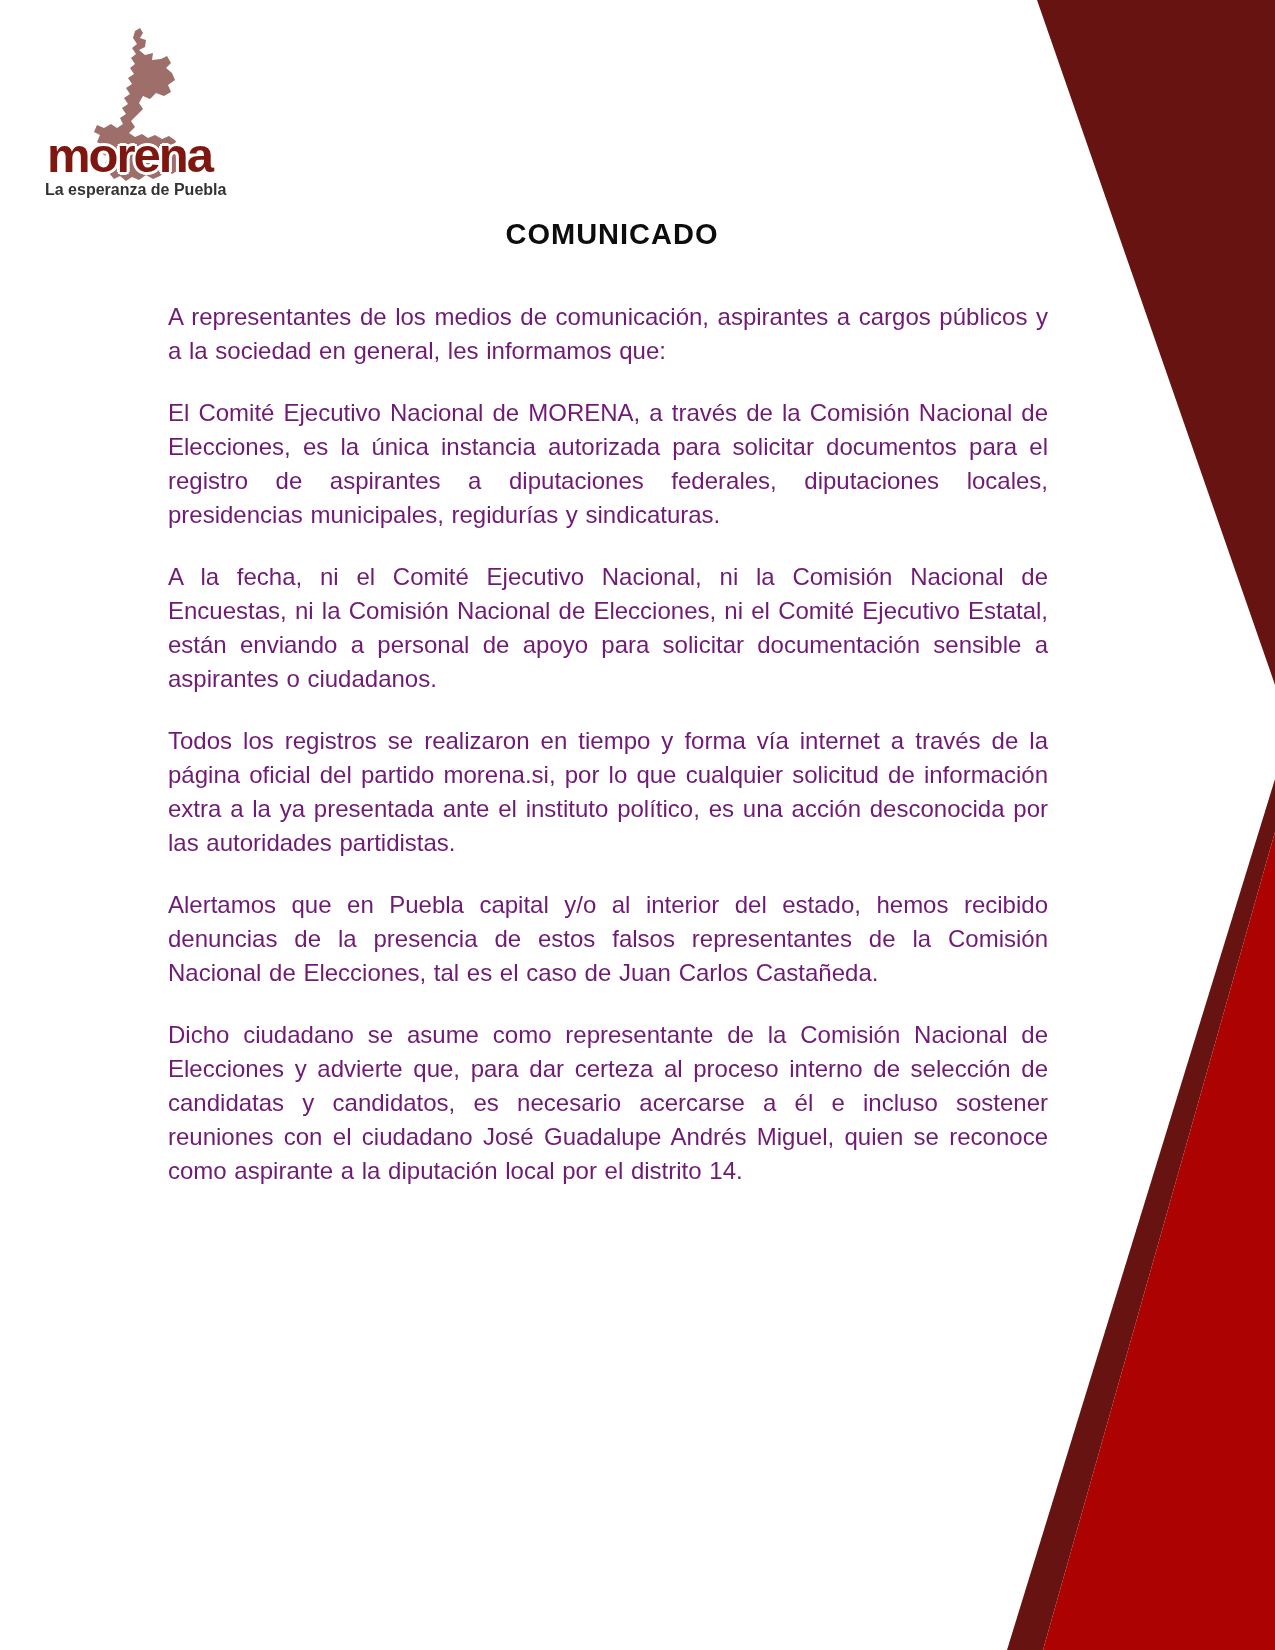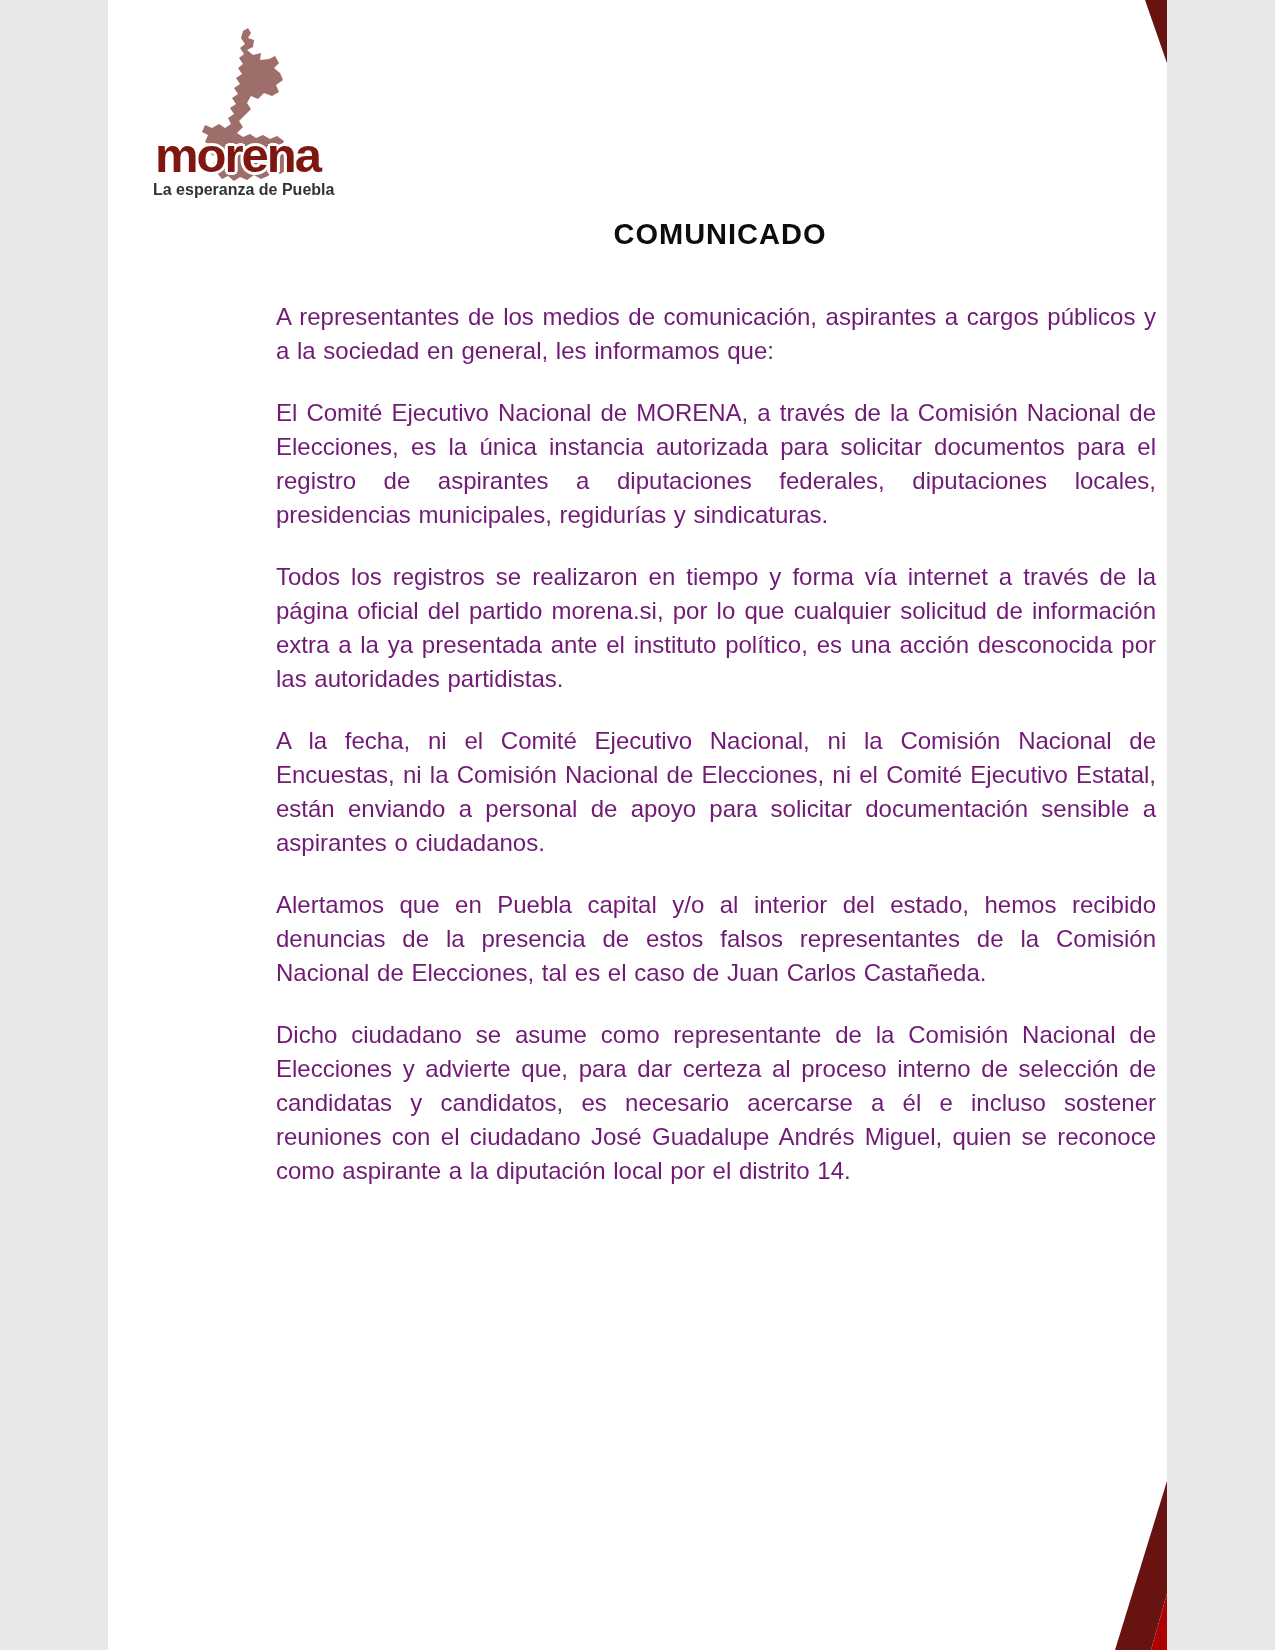--- a/index.html
+++ b/index.html
@@ -1,18 +1,18 @@
 <!DOCTYPE html>
 <html><head>
 <meta charset="utf-8">
 <style>
   html,body{margin:0;padding:0;background:#e8e8e8;}
   .page{
     position:relative;
-    width:1059px;height:1650px;
+    width:1275px;height:1650px;
     background:#ffffff;
     overflow:hidden;
     font-family:"Liberation Sans", sans-serif;
     margin:0 auto;
   }
   
   .logo{position:absolute;left:45px;top:25px;width:210px;height:180px;z-index:2;}
   .logo .map{position:absolute;left:48px;top:2px;width:96px;height:156px;}
   .logo .wordmark{
     position:absolute;left:2px;top:106px;
@@ -73,22 +73,22 @@
     </svg>
     <div class="wordmark">morena</div>
     <div class="tagline">La esperanza de Puebla</div>
   </div>
 
   <h1 class="title">COMUNICADO</h1>
 
   <div class="body">
     <p>A representantes de los medios de comunicación, aspirantes a cargos públicos y a la sociedad en general, les informamos que:</p>
     <p>El Comité Ejecutivo Nacional de MORENA, a través de la Comisión Nacional de Elecciones, es la única instancia autorizada para solicitar documentos para el registro de aspirantes a diputaciones federales, diputaciones locales, presidencias municipales, regidurías y sindicaturas.</p>
+    <p>A la fecha, ni el Comité Ejecutivo Nacional, ni la Comisión Nacional de Encuestas, ni la Comisión Nacional de Elecciones, ni el Comité Ejecutivo Estatal, están enviando a personal de apoyo para solicitar documentación sensible a aspirantes o ciudadanos.</p>
     <p>Todos los registros se realizaron en tiempo y forma vía internet a través de la página oficial del partido morena.si, por lo que cualquier solicitud de información extra a la ya presentada ante el instituto político, es una acción desconocida por las autoridades partidistas.</p>
-    <p>A la fecha, ni el Comité Ejecutivo Nacional, ni la Comisión Nacional de Encuestas, ni la Comisión Nacional de Elecciones, ni el Comité Ejecutivo Estatal, están enviando a personal de apoyo para solicitar documentación sensible a aspirantes o ciudadanos.</p>
     <p>Alertamos que en Puebla capital y/o al interior del estado, hemos recibido denuncias de la presencia de estos falsos representantes de la Comisión Nacional de Elecciones, tal es el caso de Juan Carlos Castañeda.</p>
     <p>Dicho ciudadano se asume como representante de la Comisión Nacional de Elecciones y advierte que, para dar certeza al proceso interno de selección de candidatas y candidatos, es necesario acercarse a él e incluso sostener reuniones con el ciudadano José Guadalupe Andrés Miguel, quien se reconoce como aspirante a la diputación local por el distrito 14.</p>
   </div>
 
   <svg class="deco" viewBox="0 0 1275 1650" xmlns="http://www.w3.org/2000/svg" aria-hidden="true">
     <polygon points="1037,0 1275,0 1275,685" fill="#671311"></polygon>
     <polygon points="1275,779 1275,832 1043,1650 1007,1650" fill="#671311"></polygon>
     <polygon points="1275,832 1275,1650 1043,1650" fill="#ad0202"></polygon>
   </svg>
 

